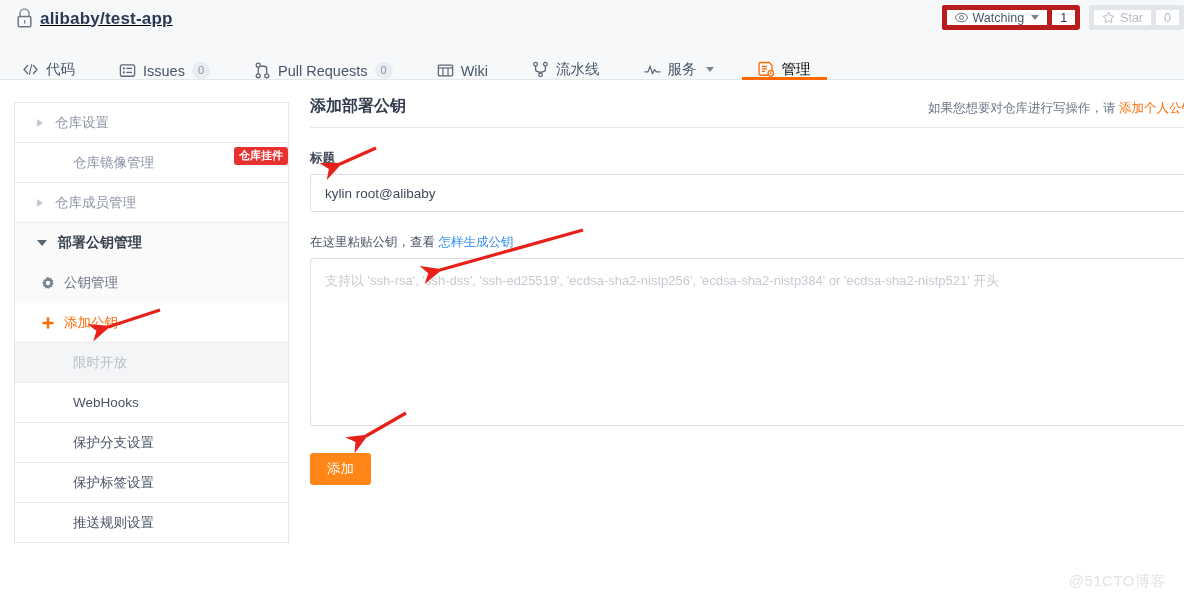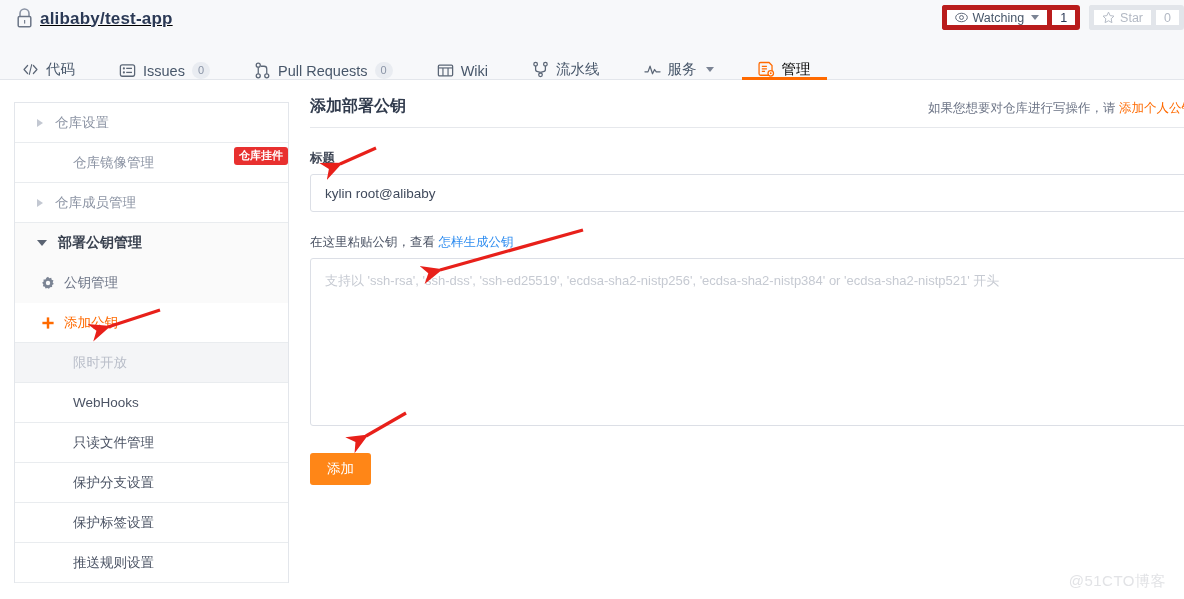--- a/index.html
+++ b/index.html
@@ -300,23 +300,20 @@
     </div>
 
     <div class="side-item section-head nopad">
       <span>限时开放</span>
     </div>
 
     <div class="side-item dark nopad">
       <span>WebHooks</span>
     </div>
     <div class="side-item dark nopad">
-      <span>只读文件管理</span>
-    </div>
-    <div class="side-item dark nopad">
       <span>保护分支设置</span>
     </div>
     <div class="side-item dark nopad">
       <span>保护标签设置</span>
     </div>
     <div class="side-item dark nopad">
       <span>推送规则设置</span>
     </div>
   </div>
 

